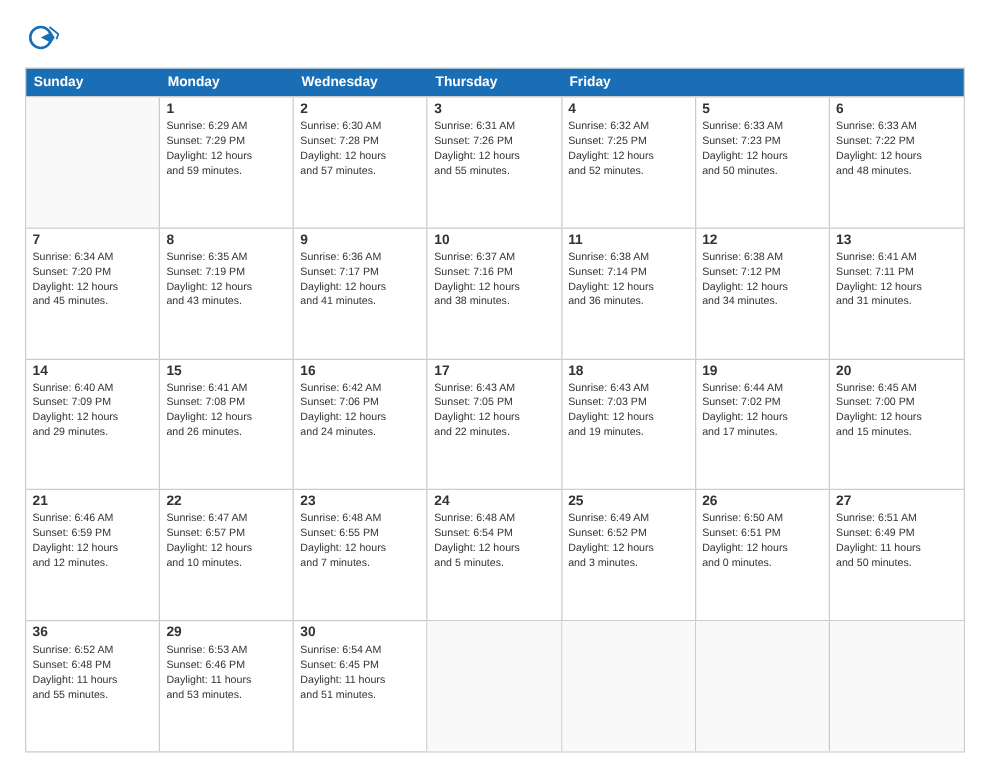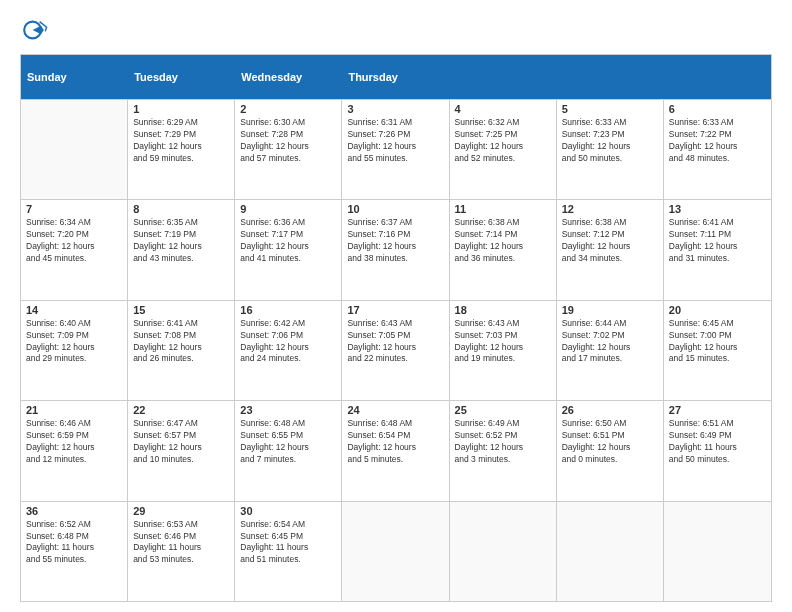--- a/index.html
+++ b/index.html
@@ -67,21 +67,21 @@
     }
     .cal-header {
       display: grid;
       grid-template-columns: repeat(7, 1fr);
       background: #1a6eb5;
     }
     .cal-header-cell {
       color: #fff;
       font-size: 11px;
       font-weight: bold;
-      padding: 16px 6px;
+      padding: 5px 6px;
       text-align: left;
     }
     .cal-body {
       flex: 1;
       display: flex;
       flex-direction: column;
     }
     .cal-row {
       display: grid;
       grid-template-columns: repeat(7, 1fr);
@@ -131,23 +131,24 @@
     </div>
     <div class="title-block">
       <div class="month-title"></div>
       <div class="location"></div>
     </div>
   </div>
 
   <div class="calendar">
     <div class="cal-header">
     <div class="cal-header-cell">Sunday</div>
-        <div class="cal-header-cell">Tuesday</div>
+        <div class="cal-header-cell">Monday</div>
         <div class="cal-header-cell">Wednesday</div>
         <div class="cal-header-cell">Thursday</div>
+        <div class="cal-header-cell">Friday</div>
       </div>
     <div class="cal-body">
     <div class="cal-row">
           <div class="cal-cell empty"></div>
           <div class="cal-cell">
             <span class="day-num">1</span>
             <span class="cell-line">Sunrise: 6:29 AM</span>
             <span class="cell-line">Sunset: 7:29 PM</span>
             <span class="cell-line">Daylight: 12 hours</span>
             <span class="cell-line">and 59 minutes.</span>

